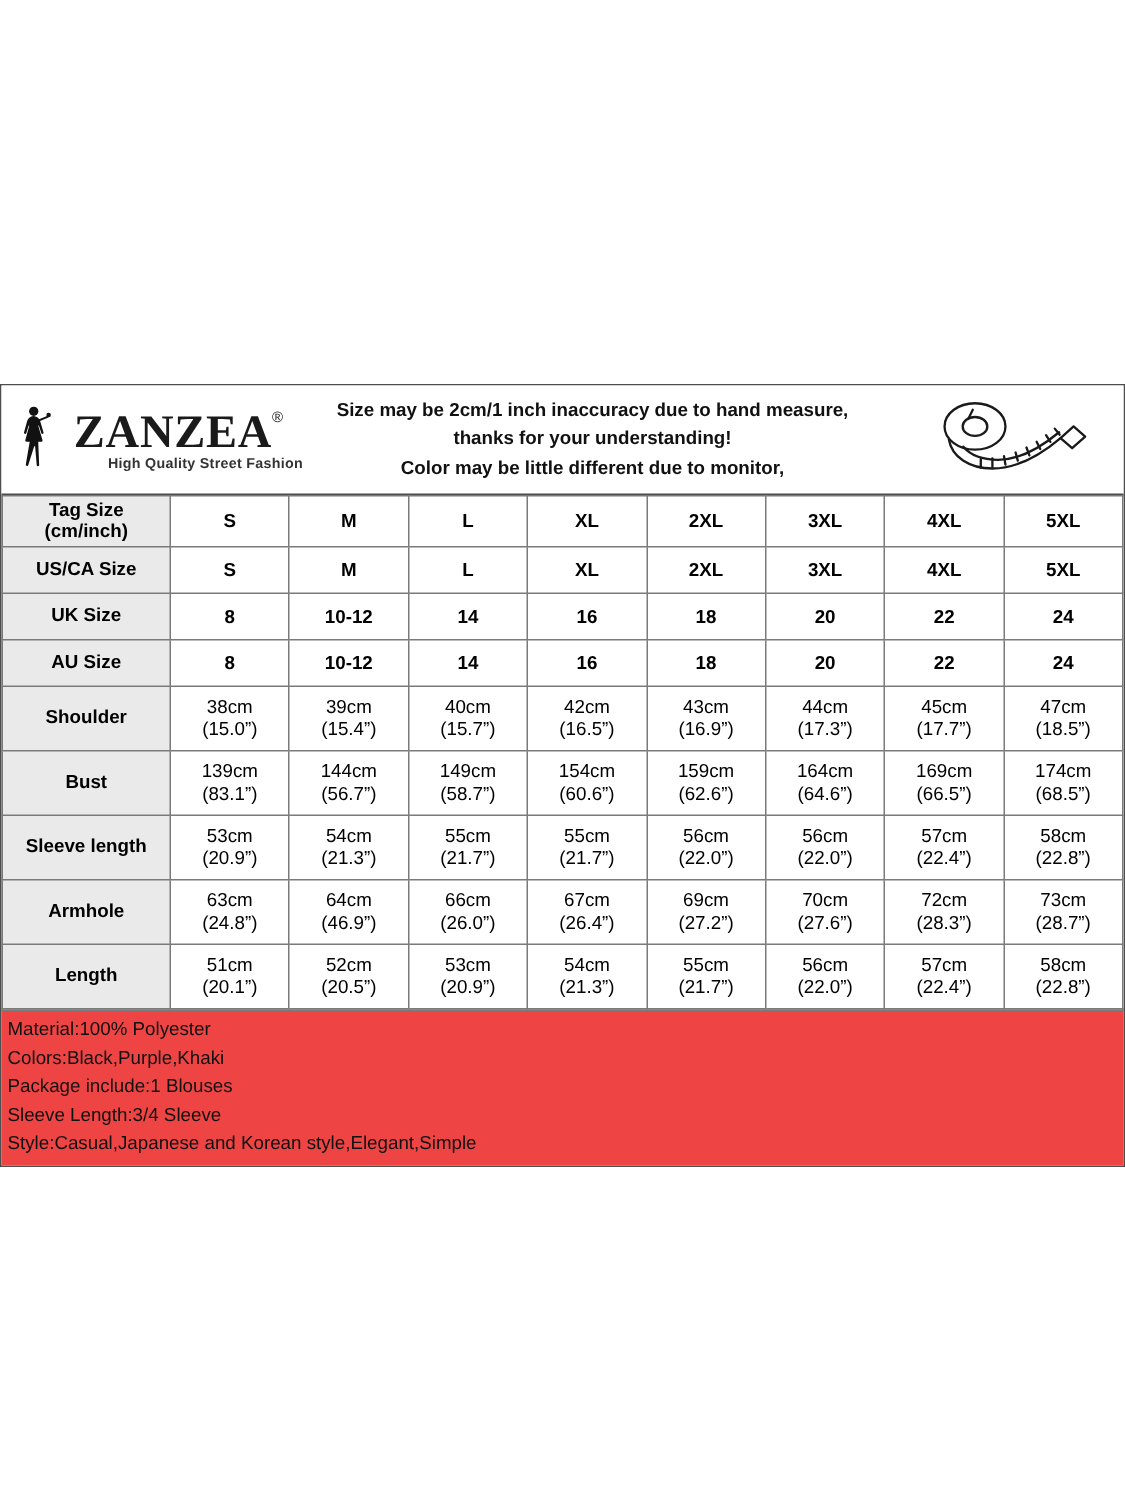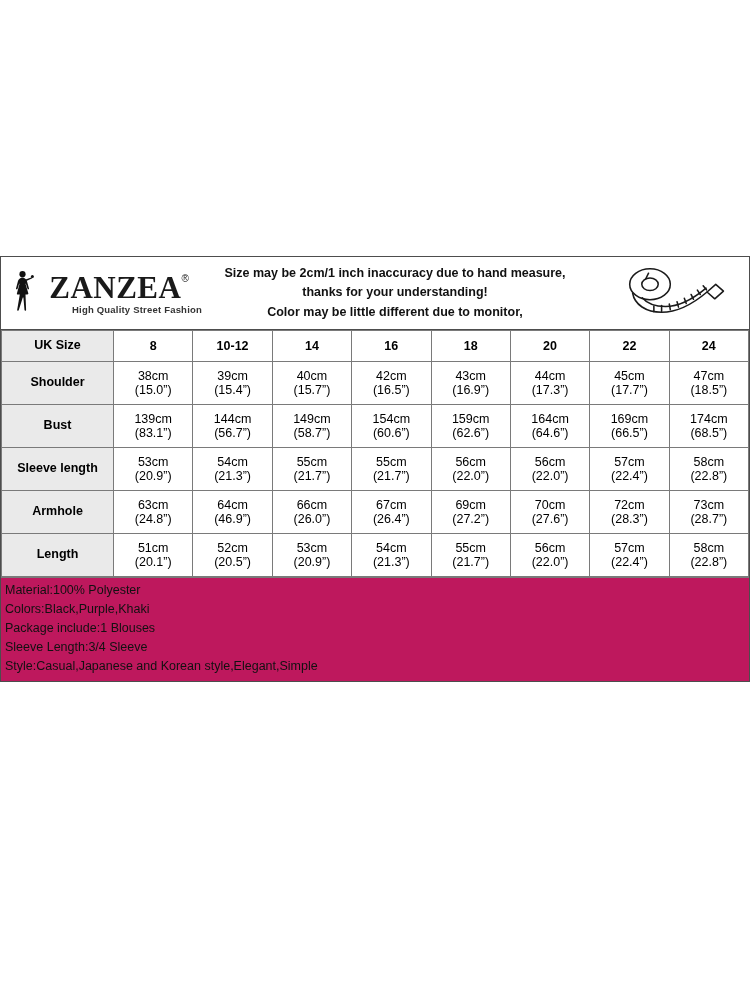--- a/index.html
+++ b/index.html
@@ -139,21 +139,21 @@
   }
   .in-line {
     display: block;
     line-height: 1.15;
   }
 
   
   .chart-footer {
     border-top: 1px solid #7a7a7a;
     padding: 3px 16px 5px 4px;
-    background: #be185d;
+    background: #ef4444;
   }
   .footer-line {
     font-size: 12.5px;
     line-height: 1.52;
     color: #111111;
     white-space: nowrap;
   }
 </style>
 </head>
 <body>
@@ -205,34 +205,70 @@
           <path d="M72.5 32.5 l2.5 5"></path>
           <path d="M79 28 l3 4.6"></path>
           <path d="M85 23.5 l3.4 4.2"></path>
         </g>
       </svg>
     </div>
   </div>
 
   <table class="size-table">
     <tbody>
-
+      <tr>
+        <td class="rowlabel">
+          <span class="cm-line">Tag Size</span>
+          <span class="in-line">(cm/inch)</span>
+        </td>
+        <td class="sizecell">S</td>
+        <td class="sizecell">M</td>
+        <td class="sizecell">L</td>
+        <td class="sizecell">XL</td>
+        <td class="sizecell">2XL</td>
+        <td class="sizecell">3XL</td>
+        <td class="sizecell">4XL</td>
+        <td class="sizecell">5XL</td>
+      </tr>
+
+      <tr>
+        <td class="rowlabel">US/CA Size</td>
+        <td class="sizecell">S</td>
+        <td class="sizecell">M</td>
+        <td class="sizecell">L</td>
+        <td class="sizecell">XL</td>
+        <td class="sizecell">2XL</td>
+        <td class="sizecell">3XL</td>
+        <td class="sizecell">4XL</td>
+        <td class="sizecell">5XL</td>
+      </tr>
 
       <tr>
         <td class="rowlabel">UK Size</td>
         <td class="sizecell">8</td>
         <td class="sizecell">10-12</td>
         <td class="sizecell">14</td>
         <td class="sizecell">16</td>
         <td class="sizecell">18</td>
         <td class="sizecell">20</td>
         <td class="sizecell">22</td>
         <td class="sizecell">24</td>
       </tr>
 
+      <tr>
+        <td class="rowlabel">AU Size</td>
+        <td class="sizecell">8</td>
+        <td class="sizecell">10-12</td>
+        <td class="sizecell">14</td>
+        <td class="sizecell">16</td>
+        <td class="sizecell">18</td>
+        <td class="sizecell">20</td>
+        <td class="sizecell">22</td>
+        <td class="sizecell">24</td>
+      </tr>
 
       <tr class="meas">
         <td class="rowlabel">Shoulder</td>
         <td>
             <span class="cm-line">38cm</span>
             <span class="in-line">(15.0”)</span>
           </td>
         <td>
             <span class="cm-line">39cm</span>
             <span class="in-line">(15.4”)</span>

